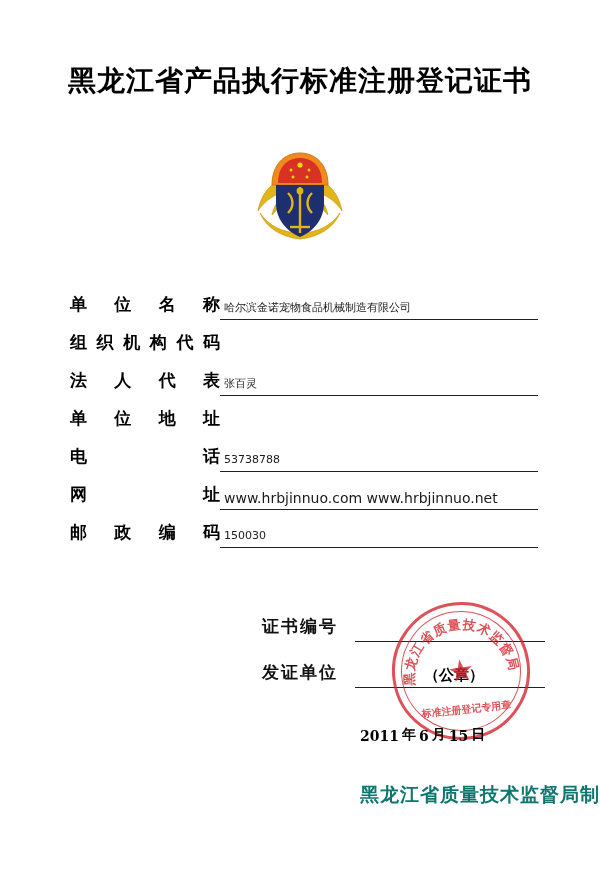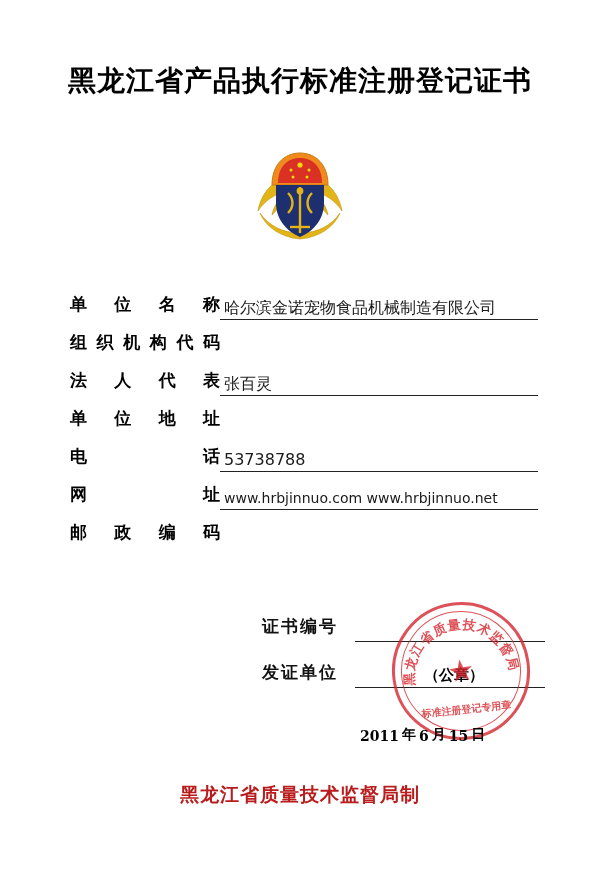--- a/index.html
+++ b/index.html
@@ -74,21 +74,21 @@
     justify-content: space-between;
     padding-bottom: 4px;
     box-sizing: border-box;
     letter-spacing: 0;
   }
   .field-label span.ch { display: inline-block; }
   .field-value {
     flex: 1 1 auto;
     border-bottom: 1px solid #222;
     font-family: "DejaVu Sans", sans-serif;
-    font-size: 16px;
+    font-size: 11px;
     color: #1a1a1a;
     padding: 0 0 3px 4px;
     white-space: nowrap;
     overflow: hidden;
     line-height: 16px;
   }
   .field-value.small {
     font-size: 14px;
   }
   
@@ -198,26 +198,26 @@
     font-size: 10px;
     font-weight: bold;
     transform: rotate(2deg);
   }
   
   .footer {
     position: absolute;
     top: 782px;
     left: 0;
     width: 600px;
-    text-align: center;
+    text-align: right;
     font-family: "DejaVu Serif", serif;
     font-weight: bold;
     font-size: 19px;
     letter-spacing: 1px;
-    color: #b91c1c;
+    color: #0f766e;
   }
 </style>
 </head>
 <body>
 
 <div class="page">
 
   <div class="title">黑龙江省产品执行标准注册登记证书</div>
 
   <div class="emblem-wrap">
@@ -312,20 +312,21 @@
       <div class="field-value small">www.hrbjinnuo.com   www.hrbjinnuo.net</div>
     </div>
 
     <div class="field-row">
       <div class="field-label">
         <span class="ch">邮</span>
         <span class="ch">政</span>
         <span class="ch">编</span>
         <span class="ch">码</span>
       </div>
+      <div class="field-value">150030</div>
     </div>
 
   </div>
 
   <div class="lower">
     <div class="lower-row">
       <div class="lower-label">证书编号</div>
       <div class="lower-value empty"></div>
     </div>
     <div class="lower-row">

